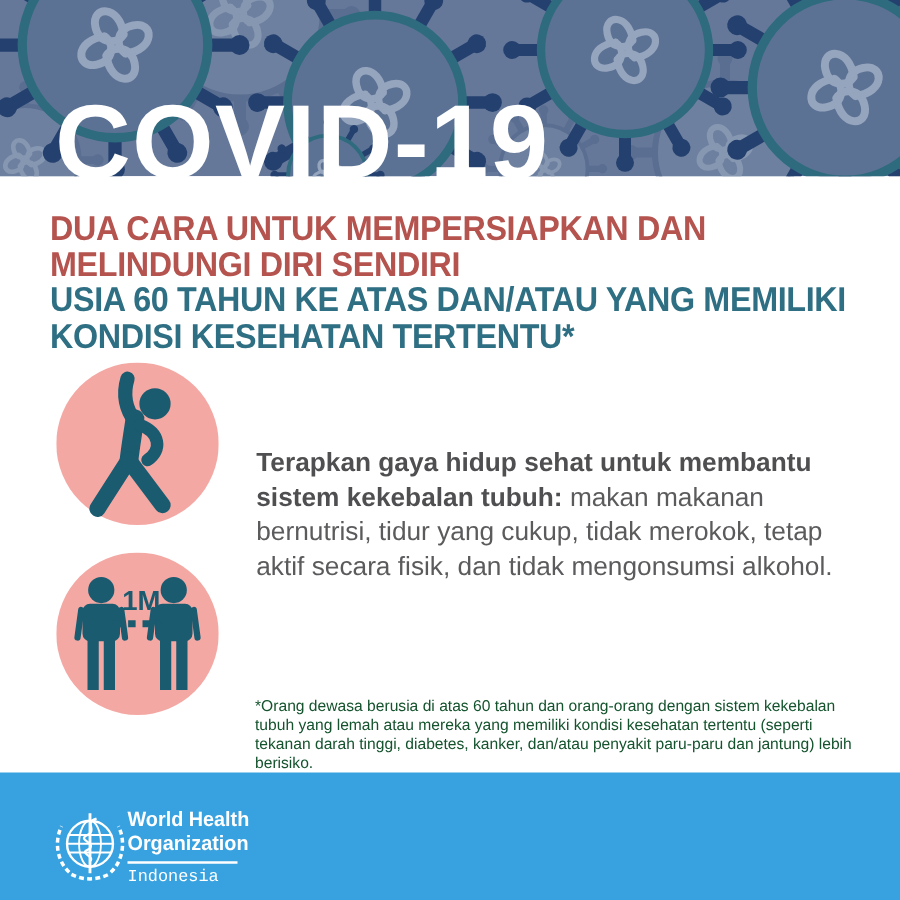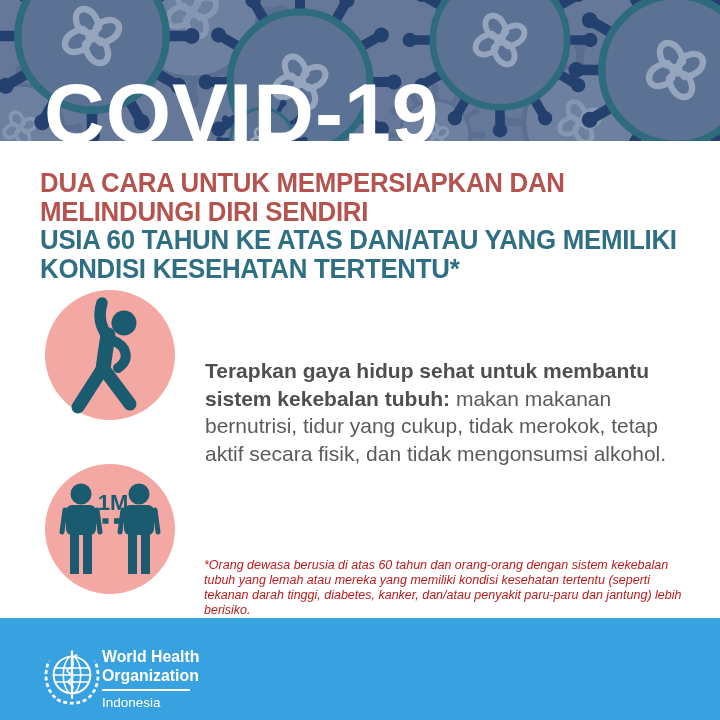--- a/index.html
+++ b/index.html
@@ -13,37 +13,37 @@
             color:#1F5C8C;letter-spacing:0.2px;}
   
   .headings{position:absolute;left:40px;top:169px;font-weight:bold;font-size:27.5px;
             line-height:28.5px;letter-spacing:-0.3px;transform:scaleX(.94);
             transform-origin:0 0;white-space:nowrap;}
   .h-red{color:#B5534F;}
   .h-teal{color:#2F6F83;}
   
   .tip-icon{position:absolute;left:45px;width:130px;height:130px;}
   .tip-icon.t1{top:290px;}
-  .tip-icon.t2{top:464px;}
+  .tip-icon.t2{top:442px;}
   .tip-text{position:absolute;left:205px;width:468px;font-size:21px;line-height:27.5px;
             color:#5B5B5D;}
   .tip-text.t1{top:309px;margin-top:48px;}
   .tip-text.t2{top:478px;}
   .tip-text b{color:#4F4F51;}
   
   .footnote{position:absolute;left:204px;top:558px;width:490px;font-size:12.5px;
-            line-height:15px;color:#b91c1c;font-style:italic;}
+            line-height:15px;color:#14532d;}
   
   .footer{position:absolute;left:0;top:618px;width:720px;height:102px;background:#38A1DF;}
   .emblem{position:absolute;left:44px;top:645px;}
   .who-name{position:absolute;left:102px;top:647px;color:#ffffff;font-weight:bold;
             font-size:16.5px;line-height:19px;transform:scaleX(.96);transform-origin:0 0;
             white-space:nowrap;}
   .who-divider{position:absolute;left:102px;top:689px;width:88px;height:2px;background:#ffffff;}
-  .who-region{position:absolute;left:102px;top:695px;color:#ffffff;font-size:13.5px;}
+  .who-region{position:absolute;left:102px;top:695px;color:#ffffff;font-size:13.5px;font-family:Liberation Mono, monospace;}
 </style>
 </head>
 <body>
 
 <div class="canvas">
 
   <div class="banner">
     <svg width="720" height="141" viewBox="0 0 720 141">
       <defs>
         <g id="spike">

